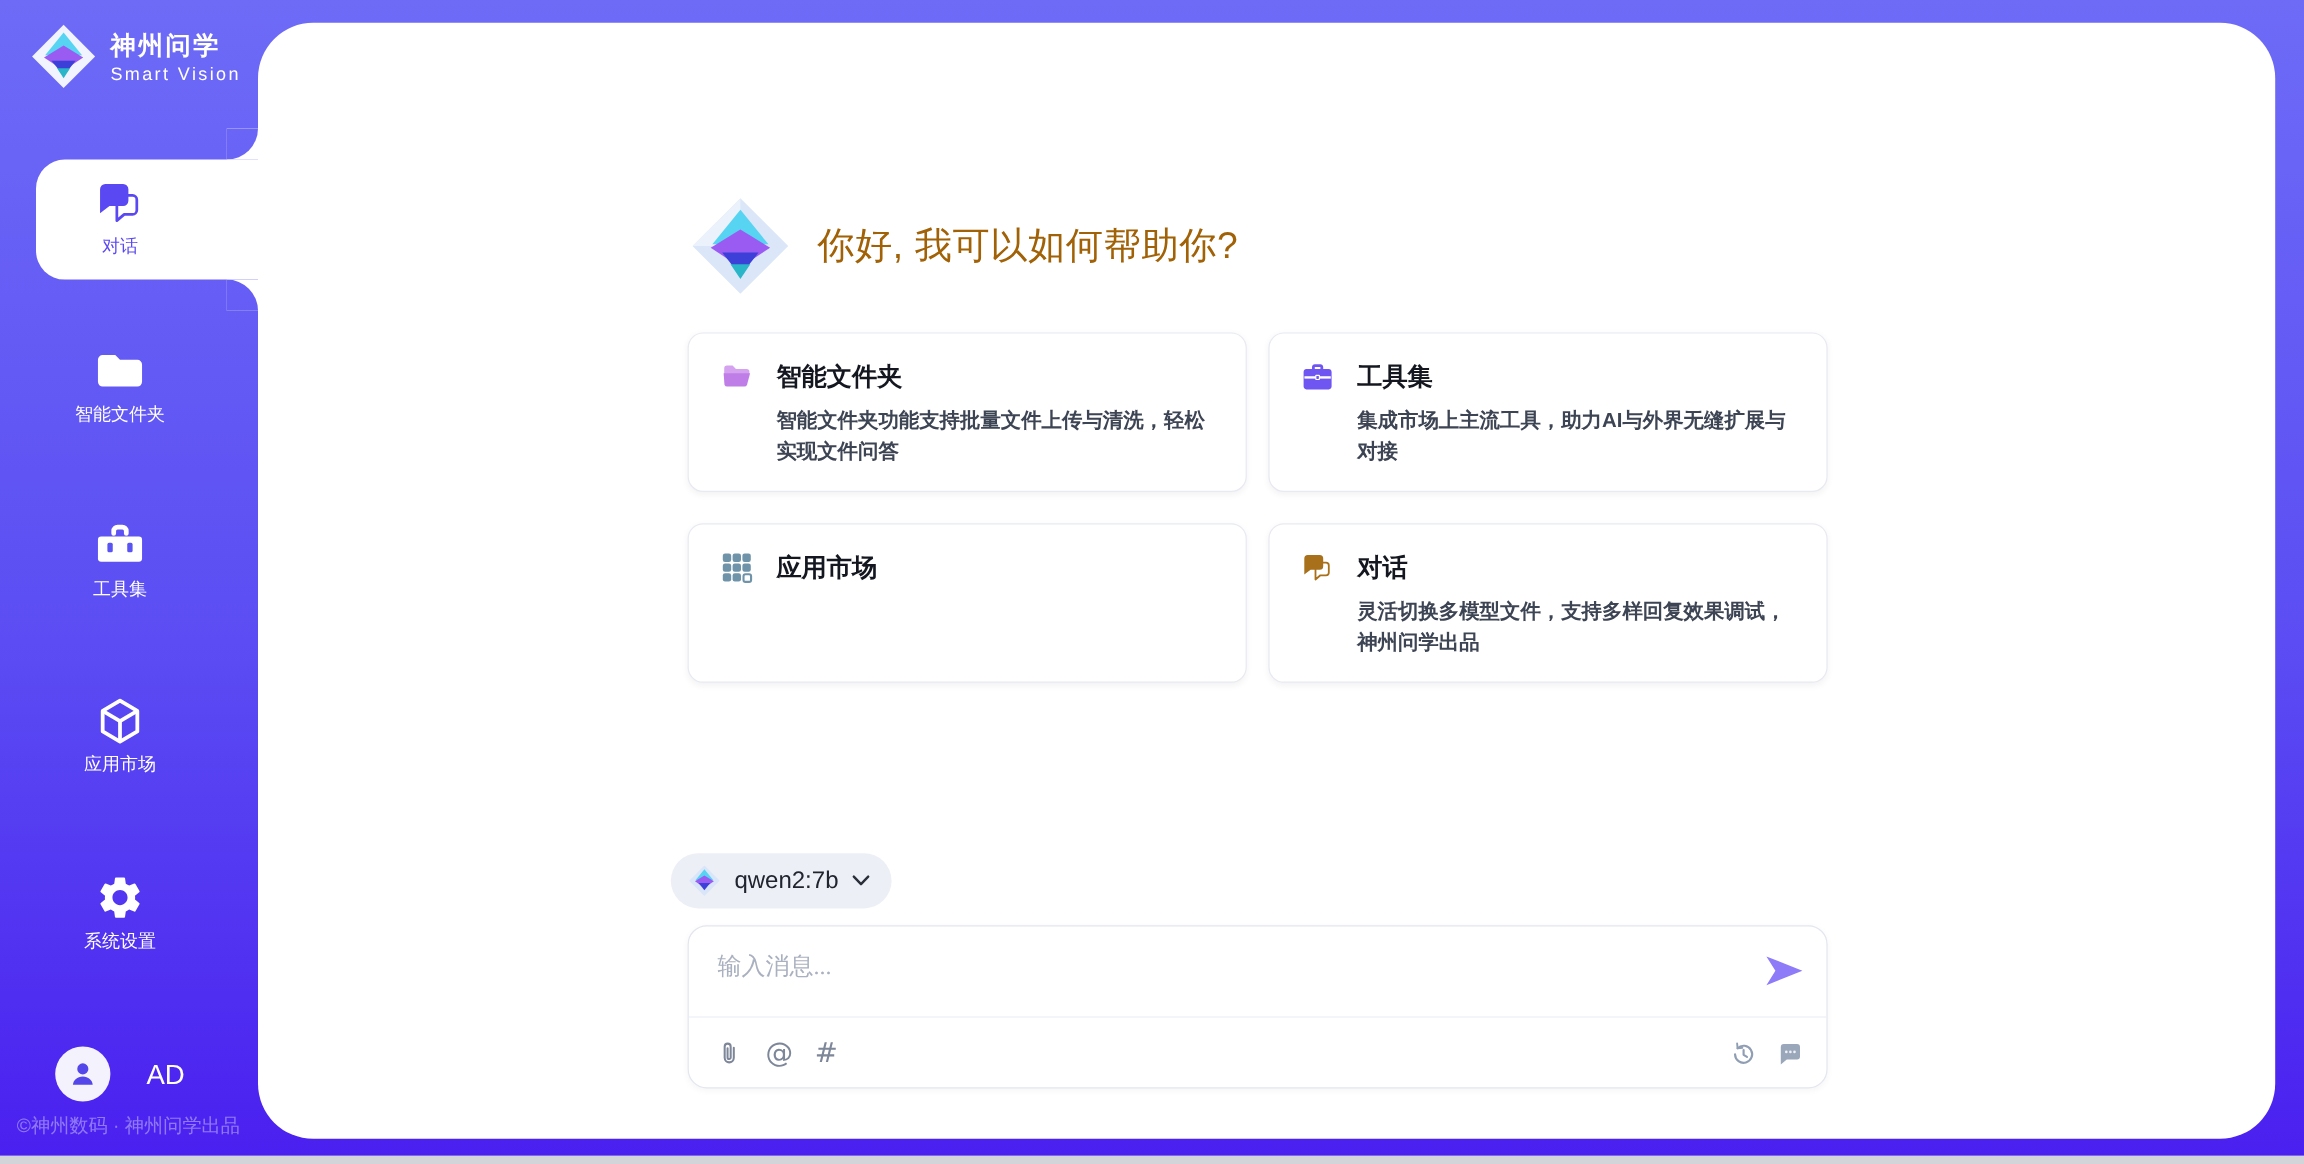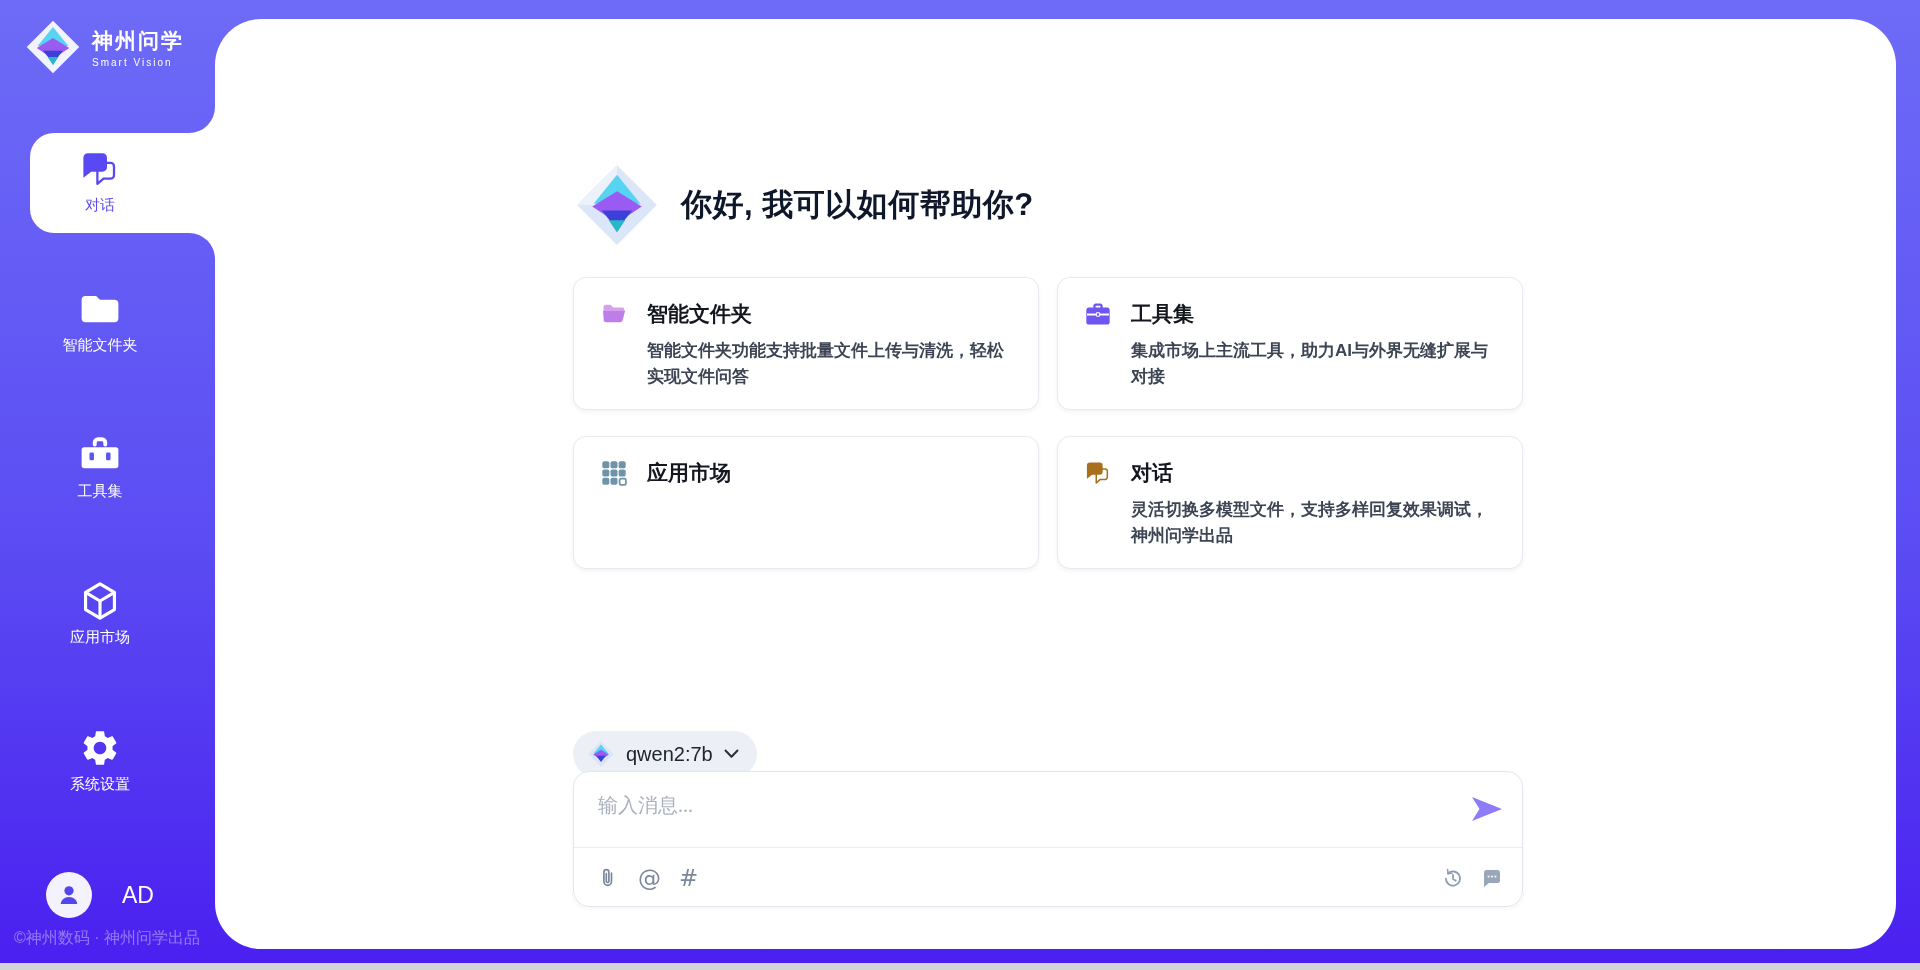--- a/index.html
+++ b/index.html
@@ -9,21 +9,21 @@
     font-family:"Liberation Sans","DejaVu Sans",sans-serif;
     background:linear-gradient(180deg,#6e6bf7 0%,#5b4df3 55%,#4a1ff0 100%);
     background-attachment:fixed;
   }
 
   
   .sidebar { position:absolute; left:0; top:0; width:241px; height:100%; }
   .brand { position:absolute; left:24px; top:18px; display:flex; align-items:center; gap:10px; }
   .brand .diamond { width:58px; height:58px; }
   .brand-name { color:#fff; font-size:21px; font-weight:bold; letter-spacing:2px; }
-  .brand-sub { color:#fff; font-size:10px; letter-spacing:2px; margin-top:2px; }
+  .brand-sub { color:#fff; font-size:15px; letter-spacing:2px; margin-top:2px;text-align:center; }
 
   .nav-item { position:absolute; left:30px; width:140px; text-align:center; cursor:pointer; }
   .nav-item svg { width:42px; height:42px; display:block; margin:0 auto; }
   .nav-label { display:block; margin-top:6px; font-size:15px; color:#fff; }
 
   .tab-active {
     position:absolute; left:30px; top:133px; width:185px; height:100px;
     background:#fff; border-radius:24px 0 0 24px;
   }
   .tab-active-inner { width:140px; text-align:center; padding-top:15px; }
@@ -49,38 +49,38 @@
 
   
   .main {
     position:absolute; left:215px; top:19px; right:24px; bottom:21px;
     background:#fff; border-radius:46px;
   }
   .bottom-strip { position:absolute; left:0; right:0; bottom:0; height:7px; background:#d3d4d9; }
 
   .greeting { position:absolute; left:358px; top:142px; display:flex; align-items:center; gap:20px; }
   .greeting .diamond { width:88px; height:88px; }
-  .greeting-text { font-size:31px; font-weight:700; color:#0f172a; letter-spacing:.5px; }
+  .greeting-text { font-size:31px; font-weight:400; color:#a16207; letter-spacing:.5px; }
 
   .cards { position:absolute; left:358px; top:258px; width:950px;
     display:grid; grid-template-columns:466px 466px; gap:26px 18px; }
   .card {
     background:#fff; border:1px solid #e8eaf1; border-radius:13px;
     padding:22px 26px 20px 26px; min-height:127px; cursor:pointer;
     box-shadow:0 2px 5px rgba(20,24,40,.05);
   }
   .card-head { display:flex; align-items:center; gap:19px; }
   .card-head svg { width:28px; height:28px; flex:none; }
   .card-title { font-size:21px; font-weight:800; color:#14171f; }
   .card-desc { margin-top:10px; margin-left:47px; font-size:17px; line-height:1.5; color:#3d4453;font-weight:bold; }
 
   .model-pill {
-    position:absolute; left:358px; top:692px; height:46px;
+    position:absolute; left:344px; top:692px; height:46px;
     display:inline-flex; align-items:center; gap:11px; padding:0 18px 0 14px;
-    background:#edeff6; border-radius:23px; cursor:pointer;margin-top:20px;
+    background:#edeff6; border-radius:23px; cursor:pointer;
   }
   .model-pill .diamond { width:28px; height:28px; }
   .model-name { font-size:20px; color:#20242e; }
   .model-pill .chev { width:15px; height:10px; }
 
   .composer {
     position:absolute; left:358px; top:752px; width:950px; height:136px;
     border:1px solid #e3e6ee; border-radius:16px; background:#fff;
     box-shadow:0 2px 5px rgba(20,24,40,.04);
   }

